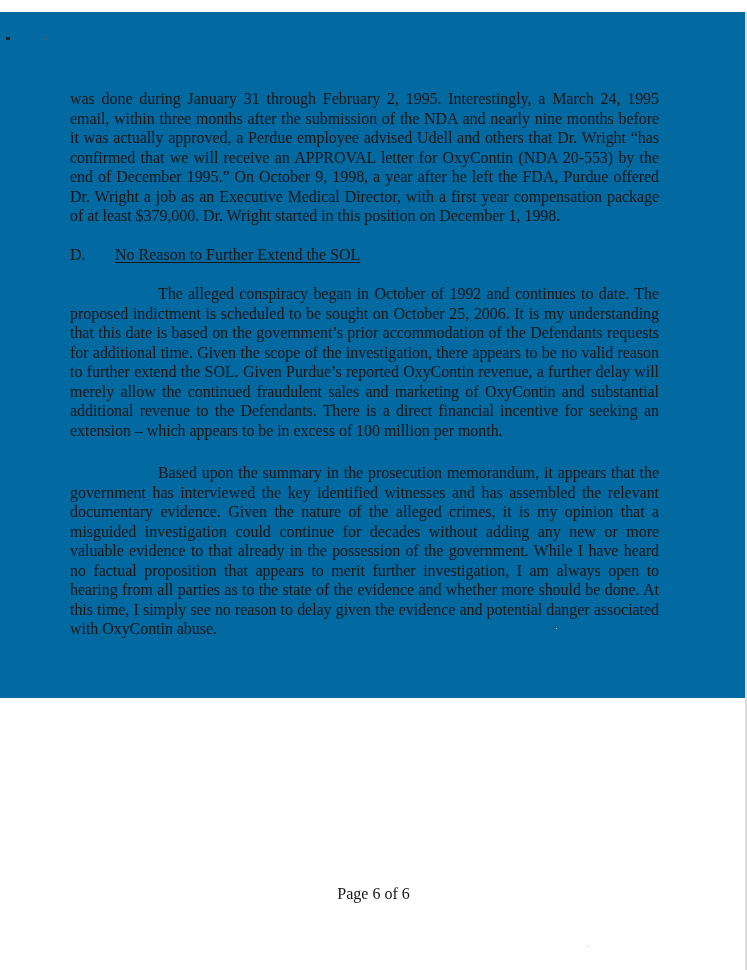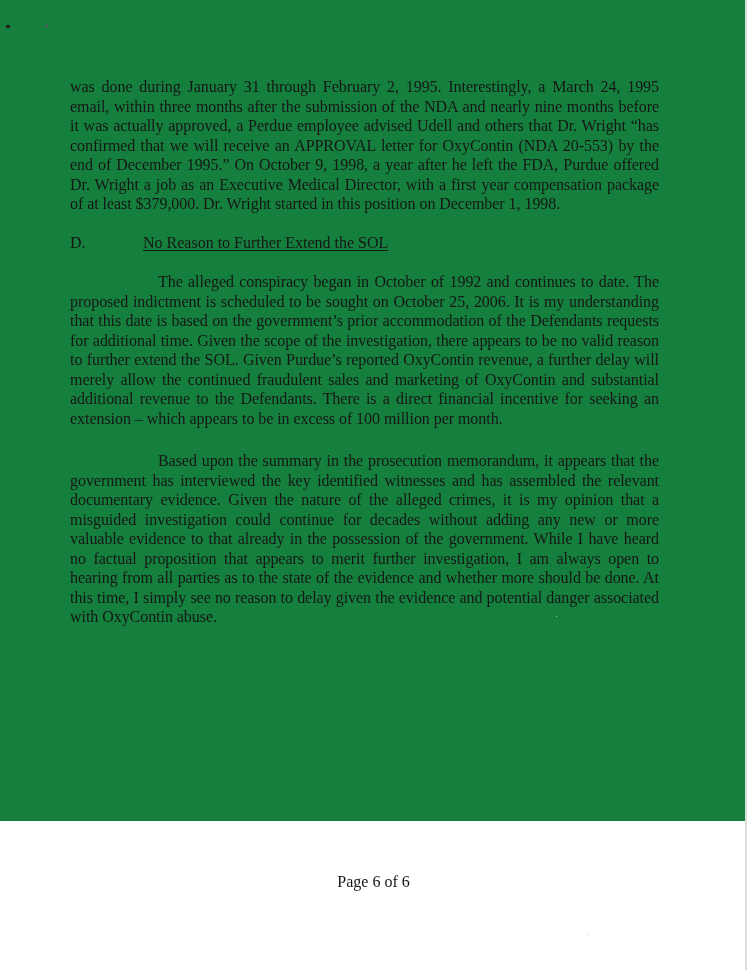--- a/index.html
+++ b/index.html
@@ -10,24 +10,24 @@
     body {
       width: 747px;
       height: 970px;
       position: relative;
       overflow: hidden;
       font-family: "Liberation Serif", "DejaVu Serif", serif;
       color: #161616;
     }
     .page {
       position: absolute;
-      left: 0; top: 0;
+      left: 0; top: 12px;
       width: 747px;
-      height: 821px;
-      background: #15803d;
+      height: 686px;
+      background: #0369a1;
     }
     .right-edge {
       position: absolute;
       top: 0;
       right: 0;
       width: 2px;
       height: 970px;
       background: #dcdcdc;
     }
     .speck {
@@ -60,21 +60,20 @@
       margin: 19px 0 20px 0;
       height: 19.5px;
     }
     .heading .label {
       width: 45px;
     }
     .heading .title {
       text-decoration: underline;
       text-underline-offset: 2px;
       text-decoration-thickness: 1px;
-      margin-left: 28px;
     }
     .footer {
       position: absolute;
       top: 872px;
       left: 0;
       width: 747px;
       text-align: center;
       font-size: 16px;
       line-height: 20px;
       padding-left: 0px;

